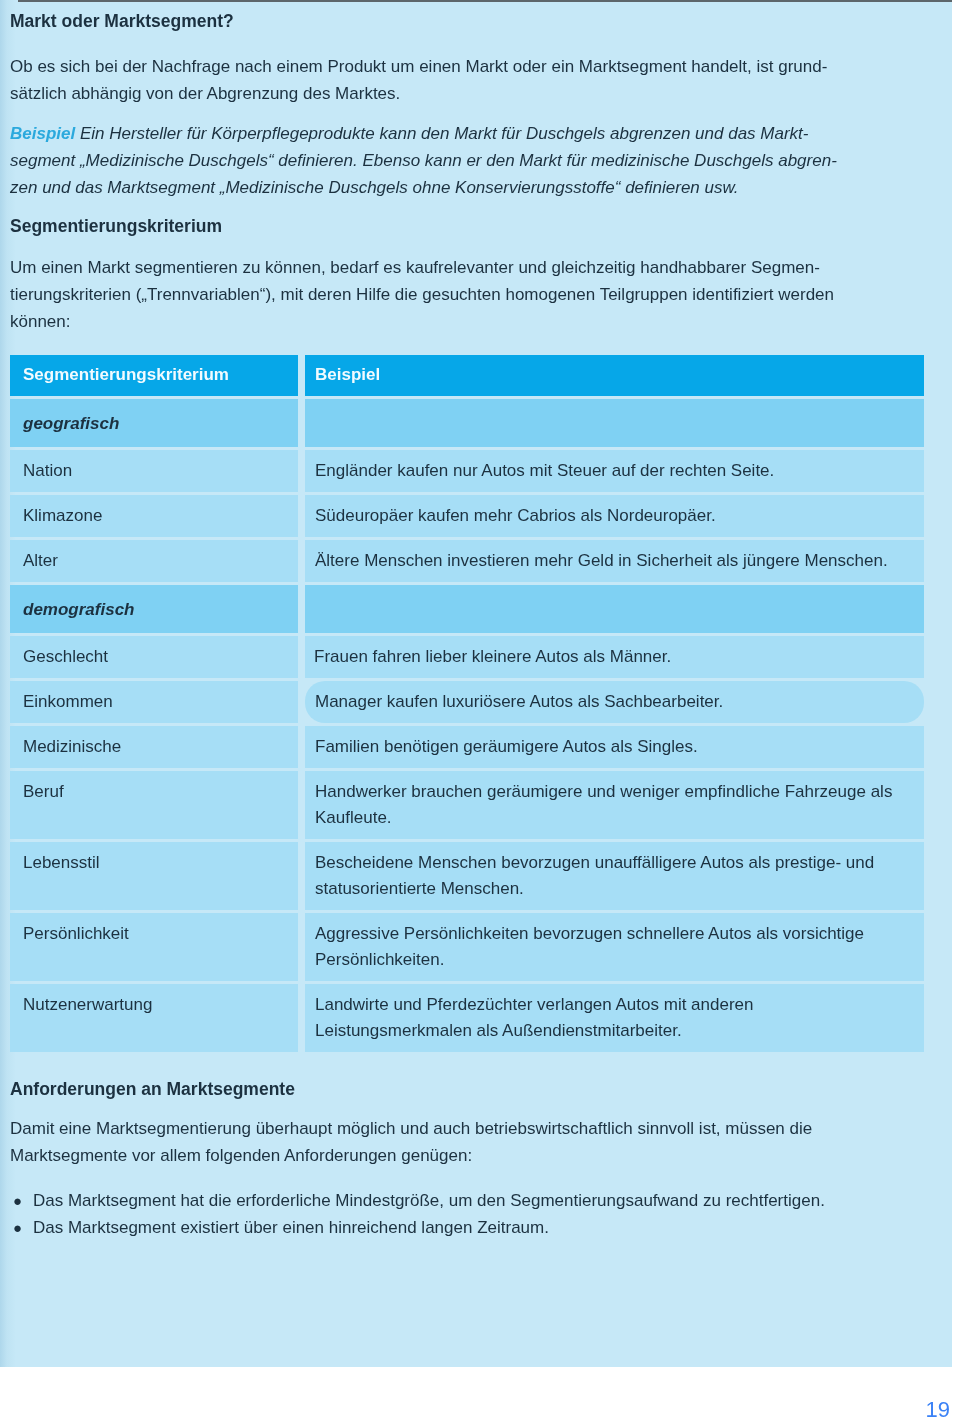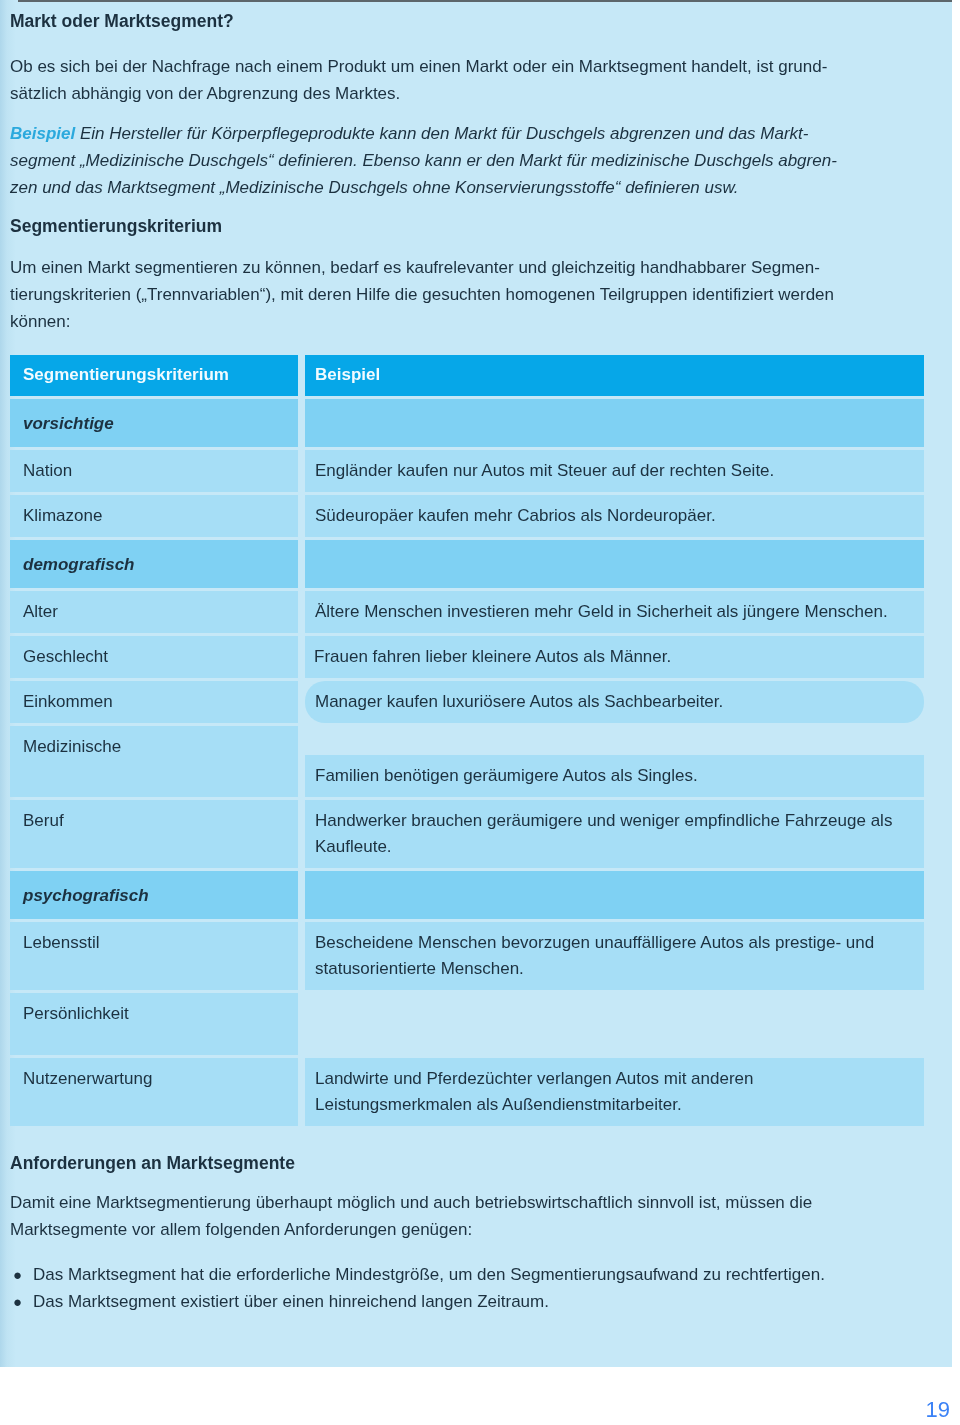--- a/index.html
+++ b/index.html
@@ -162,67 +162,65 @@
 tierungskriterien („Trennvariablen“), mit deren Hilfe die gesuchten homogenen Teilgruppen identifiziert werden
 können:</p>
 
       <div id="criteria-table">
         <div class="t-row header-row">
           <div class="cell c1">Segmentierungskriterium</div>
           <div class="cell c2">Beispiel</div>
         </div>
         <div id="table-body">
             <div class="t-row category">
-              <div class="cell c1" style="white-space: pre-line;">vorsichtige</div>
+              <div class="cell c1" style="white-space: pre-line;">geografisch</div>
               <div class="cell c2" style="white-space: pre-line;"></div>
             </div>
             <div class="t-row single">
               <div class="cell c1" style="white-space: pre-line;">Nation</div>
               <div class="cell c2" style="white-space: pre-line;">Engländer kaufen nur Autos mit Steuer auf der rechten Seite.</div>
             </div>
             <div class="t-row single">
               <div class="cell c1" style="white-space: pre-line;">Klimazone</div>
               <div class="cell c2" style="white-space: pre-line;">Südeuropäer kaufen mehr Cabrios als Nordeuropäer.</div>
+            </div>
+            <div class="t-row single">
+              <div class="cell c1" style="white-space: pre-line;">Alter</div>
+              <div class="cell c2" style="white-space: pre-line;">Ältere Menschen investieren mehr Geld in Sicherheit als jüngere Menschen.</div>
             </div>
             <div class="t-row category">
               <div class="cell c1" style="white-space: pre-line;">demografisch</div>
               <div class="cell c2" style="white-space: pre-line;"></div>
             </div>
             <div class="t-row single">
-              <div class="cell c1" style="white-space: pre-line;">Alter</div>
-              <div class="cell c2" style="white-space: pre-line;">Ältere Menschen investieren mehr Geld in Sicherheit als jüngere Menschen.</div>
-            </div>
-            <div class="t-row single">
               <div class="cell c1" style="white-space: pre-line;">Geschlecht</div>
               <div class="cell c2" style="white-space: pre-line; padding-left: 9px;">Frauen fahren lieber kleinere Autos als Männer.</div>
             </div>
             <div class="t-row single">
               <div class="cell c1" style="white-space: pre-line;">Einkommen</div>
               <div class="cell c2" style="white-space: pre-line; border-radius: 20px;">Manager kaufen luxuriösere Autos als Sachbearbeiter.</div>
             </div>
             <div class="t-row single">
               <div class="cell c1" style="white-space: pre-line;">Medizinische</div>
-              <div class="cell c2" style="white-space: pre-line; margin-top: 29px;">Familien benötigen geräumigere Autos als Singles.</div>
+              <div class="cell c2" style="white-space: pre-line;">Familien benötigen geräumigere Autos als Singles.</div>
             </div>
             <div class="t-row double">
               <div class="cell c1" style="white-space: pre-line;">Beruf</div>
               <div class="cell c2" style="white-space: pre-line;">Handwerker brauchen geräumigere und weniger empfindliche Fahrzeuge als
 Kaufleute.</div>
             </div>
-            <div class="t-row category gap-before">
-              <div class="cell c1" style="white-space: pre-line;">psychografisch</div>
-              <div class="cell c2" style="white-space: pre-line;"></div>
-            </div>
             <div class="t-row double">
               <div class="cell c1" style="white-space: pre-line;">Lebensstil</div>
               <div class="cell c2" style="white-space: pre-line;">Bescheidene Menschen bevorzugen unauffälligere Autos als prestige- und
 statusorientierte Menschen.</div>
             </div>
             <div class="t-row double">
               <div class="cell c1" style="white-space: pre-line;">Persönlichkeit</div>
+              <div class="cell c2" style="white-space: pre-line;">Aggressive Persönlichkeiten bevorzugen schnellere Autos als vorsichtige
+Persönlichkeiten.</div>
             </div>
             <div class="t-row double">
               <div class="cell c1" style="white-space: pre-line;">Nutzenerwartung</div>
               <div class="cell c2" style="white-space: pre-line;">Landwirte und Pferdezüchter verlangen Autos mit anderen
 Leistungsmerkmalen als Außendienstmitarbeiter.</div>
             </div>
           </div>
       </div>
 
       <div id="requirements">

